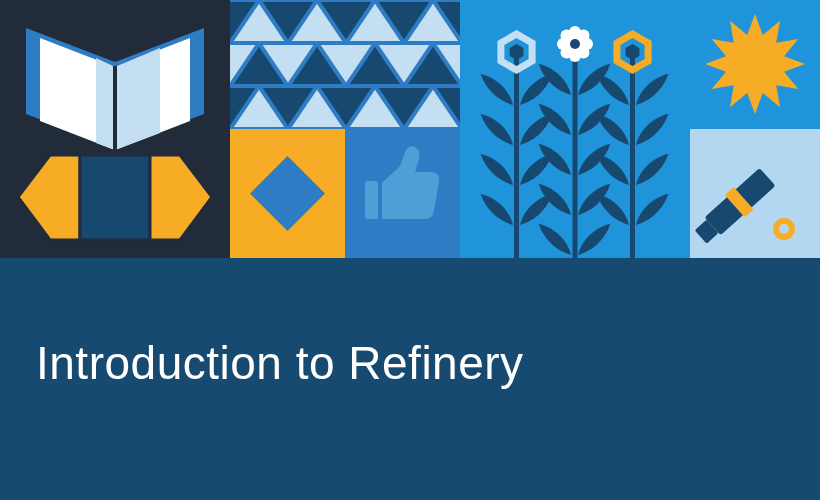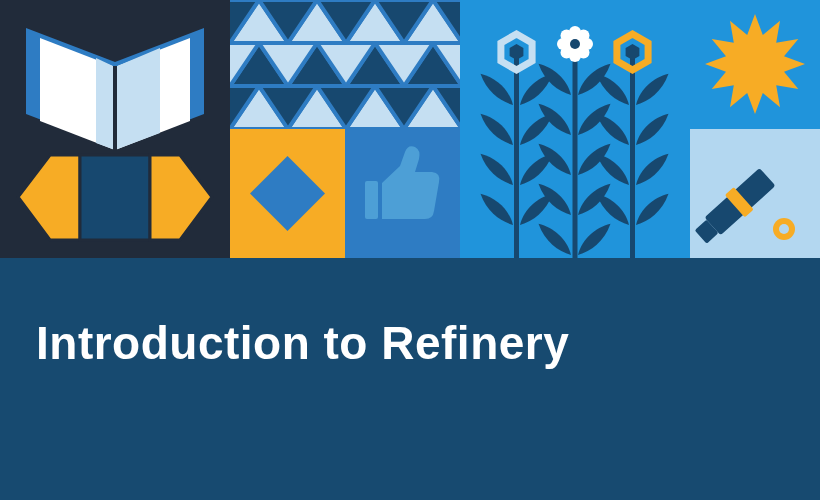--- a/index.html
+++ b/index.html
@@ -34,24 +34,24 @@
   
   .titleband {
     position: absolute;
     left: 0; top: 258px;
     width: 820px;
     height: 242px;
     background: #174A70;
   }
   .titleband h1 {
     margin: 0;
-    padding: 60px 30px 0 36px;
+    padding: 80px 30px 0 36px;
     color: #FFFFFF;
     font-size: 46px;
-    font-weight: bold;
+    font-weight: normal;
     letter-spacing: 0.5px;
     line-height: 1.1;
   }
 </style>
 </head>
 <body>
 
 <div class="stage">
 
   <div class="collage">

